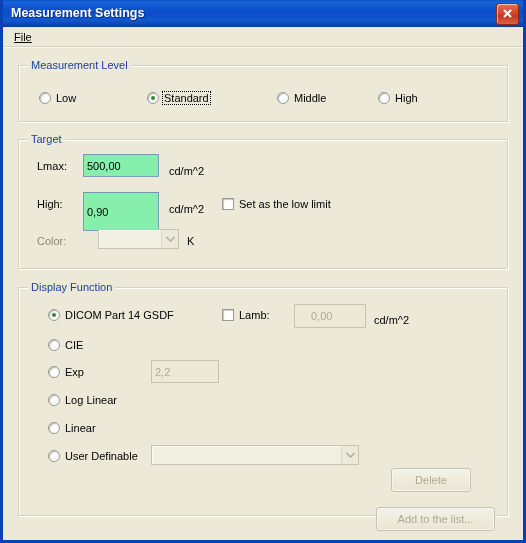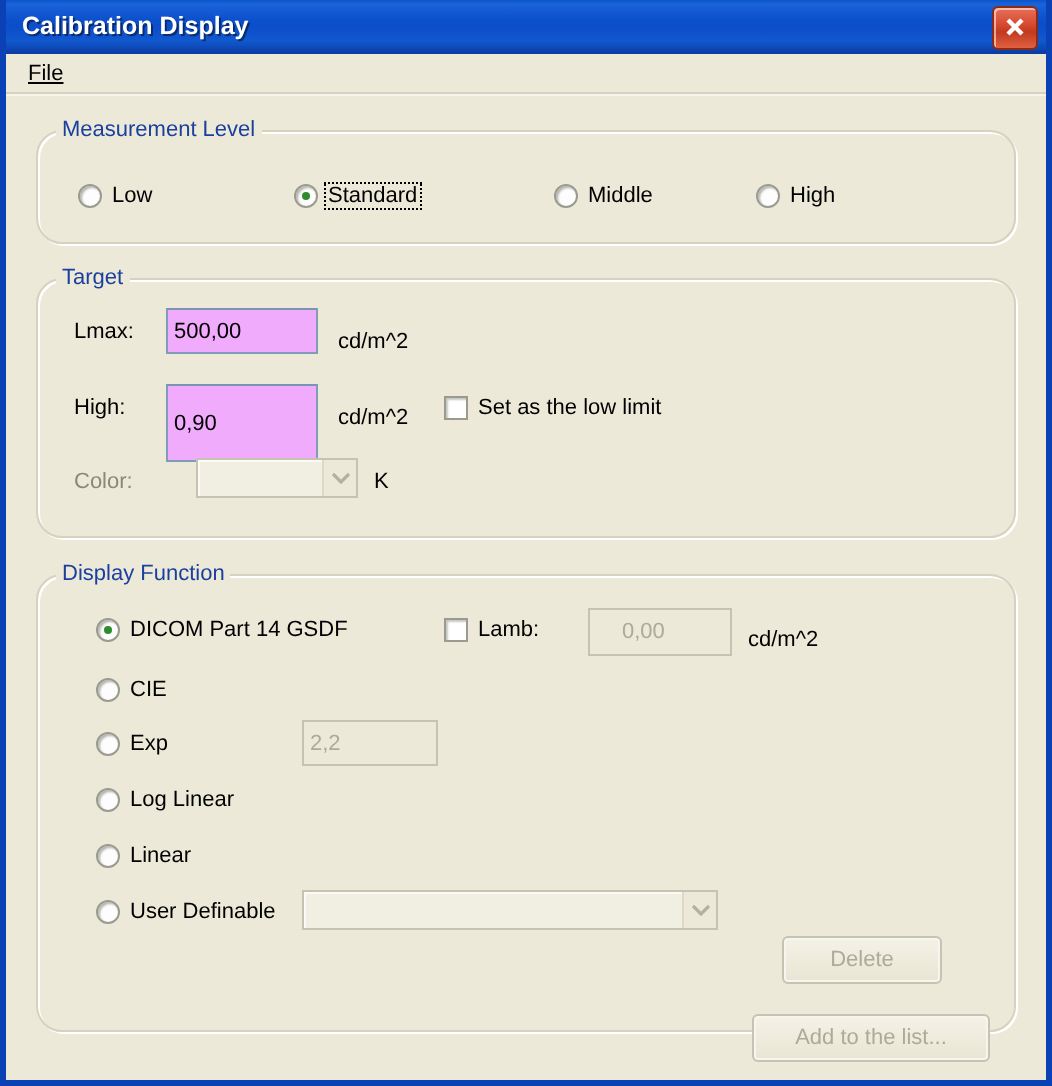--- a/index.html
+++ b/index.html
@@ -79,21 +79,21 @@
   #client {
     position: relative;
     height: 494px;
     background: #ece9d8;
   }
 
   
   .groupbox {
     position: absolute;
     border: 1px solid #d6d2c0;
-    border-radius: 13px;
+    border-radius: 0;
     box-shadow: inset 1px 1px 0 #ffffff, 1px 1px 0 #ffffff;
   }
   .gb-legend {
     position: absolute;
     top: -7px;
     left: 9px;
     background: #ece9d8;
     color: #1a3f9e;
     font-size: 11px;
     padding: 0 3px;
@@ -160,21 +160,21 @@
     font-size: 11px;
     color: #000;
     white-space: nowrap;
   }
   .label.disabled { color: #8a8878; }
 
   
   .textbox {
     position: absolute;
     box-sizing: border-box;
-    background: #f0abfc;
+    background: #86efac;
     border: 1px solid #7f9db9;
     border-top-color: #7a95b0;
     font-family: "Liberation Sans", sans-serif;
     font-size: 11px;
     color: #000;
     padding: 1px 3px;
     line-height: 17px;
     outline: none;
   }
   .textbox.disabled {
@@ -241,21 +241,21 @@
     height: 1px;
     background: #f6f4ec;
   }
 </style>
 </head>
 <body>
 
 <div id="window">
 
   <div id="titlebar">
-    <span id="title-text">Calibration Display</span>
+    <span id="title-text">Measurement Settings</span>
     <div id="close-button">
       <svg width="13" height="13" viewBox="0 0 13 13">
         <path d="M3 3 L10 10 M10 3 L3 10" stroke="#ffffff" stroke-width="2.2" stroke-linecap="butt" fill="none"></path>
       </svg>
     </div>
   </div>
 
   <div id="menubar">
     <div class="menu-item"><u>File</u></div>
   </div>

